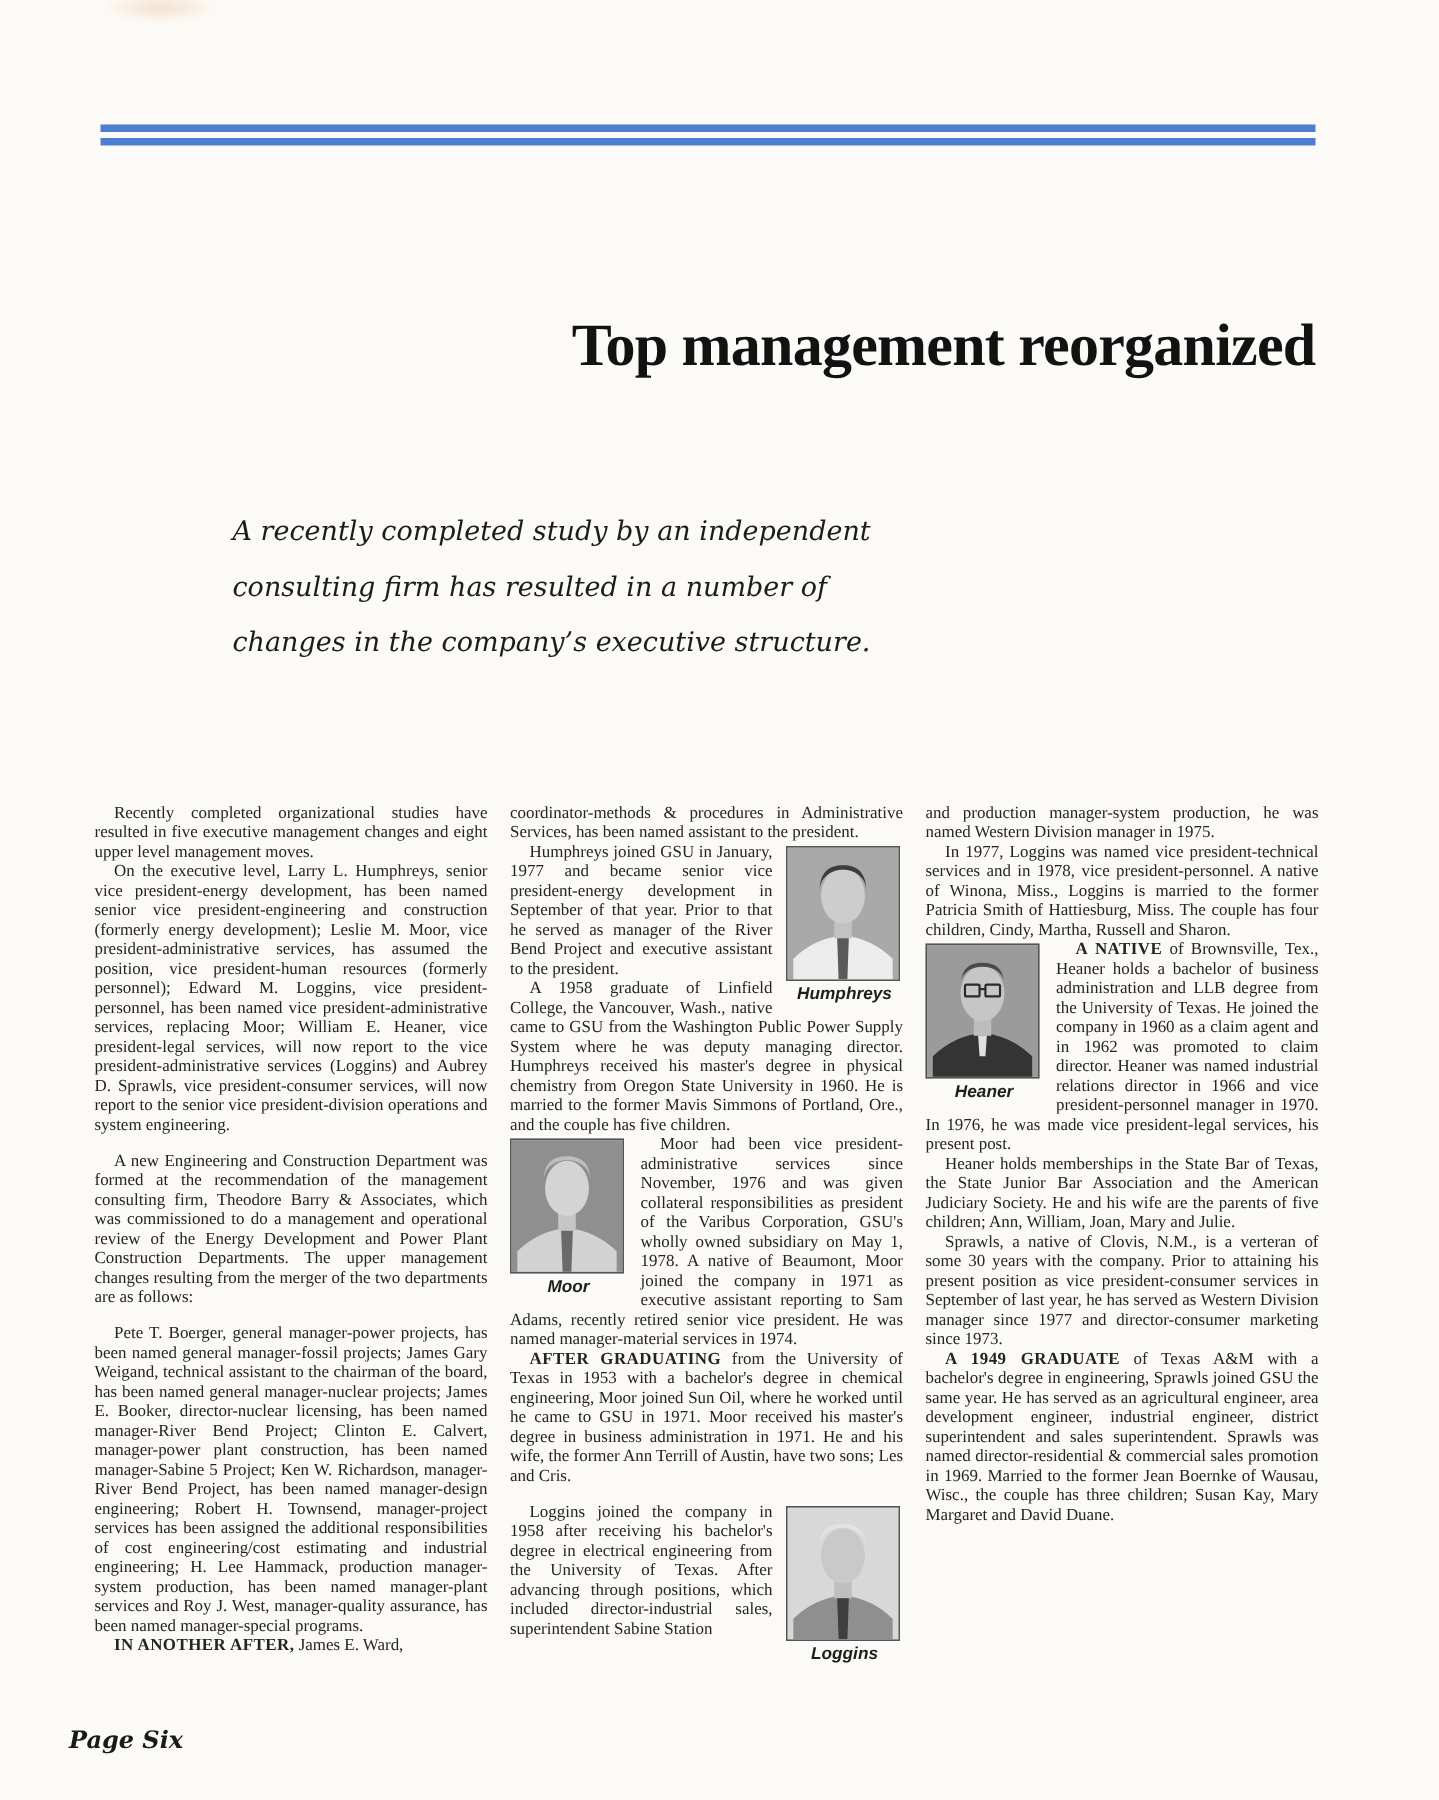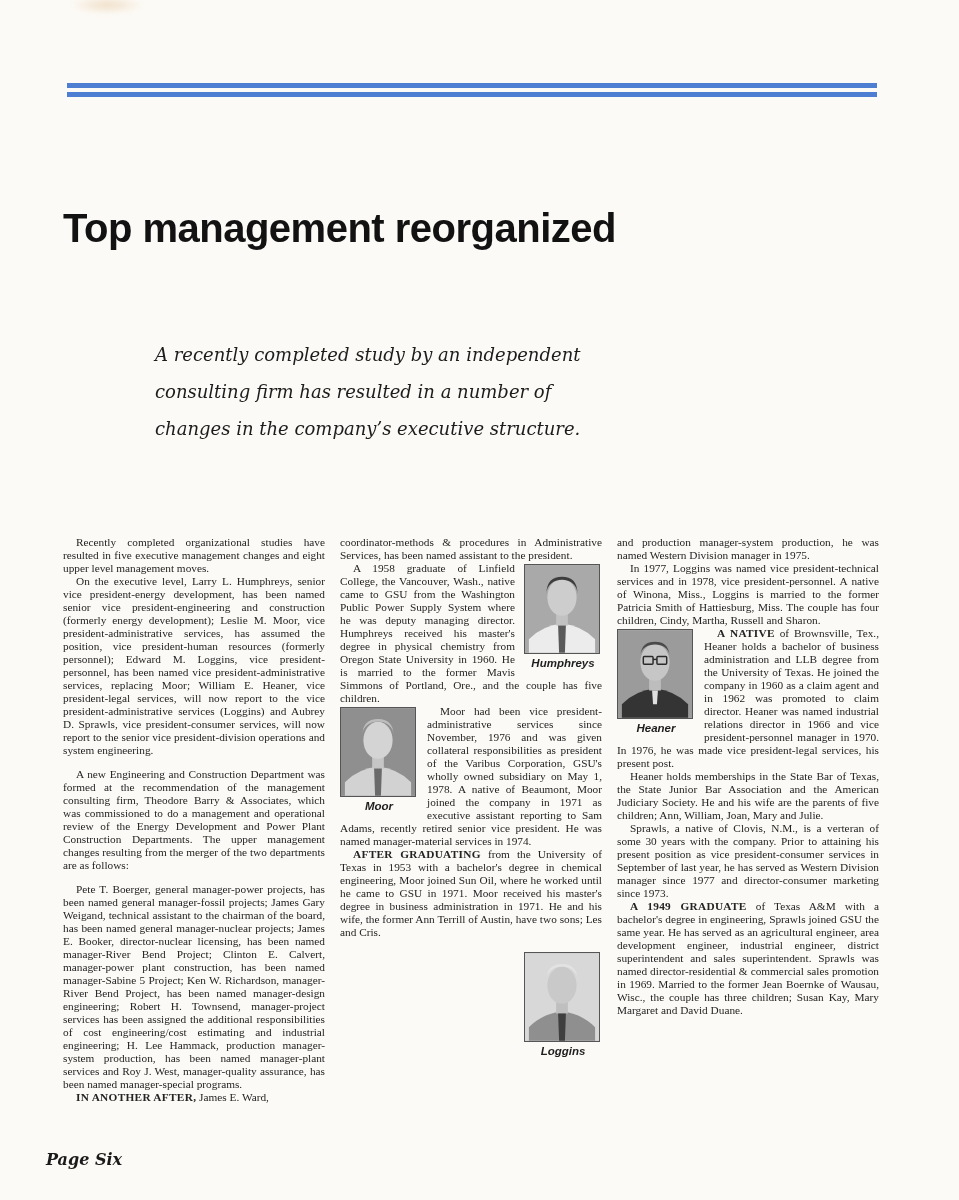--- a/index.html
+++ b/index.html
@@ -14,22 +14,22 @@
   .smudge {
     position:absolute; left:72px; top:-4px; width:70px; height:18px;
     background:radial-gradient(ellipse at center, #eed9bd 0%, rgba(238,217,189,0) 75%);
     opacity:.8; filter:blur(2px);
   }
   .rules { position:absolute; left:67px; top:83px; width:810px; }
   .rule { height:5px; background:#4d7ed1; }
   .rule + .rule { margin-top:4px; }
   .headline {
     position:absolute; left:63px; top:206px; width:814px;
-    text-align:left;
-    font-family:Liberation Sans, sans-serif;
+    text-align:right;
+    font-family:Liberation Serif, serif;
     font-weight:bold; font-size:40px; letter-spacing:-0.5px;
     color:#121212;
   }
   .deck {
     position:absolute; left:155px; top:336px; width:620px;
     font-family:"DejaVu Serif", serif;
     font-style:italic; font-size:18px; line-height:37px;
     color:#1c1c1c; white-space:nowrap;
   }
   .col {
@@ -92,21 +92,21 @@
   <p class="indent"><span class="fig fr">
         <svg viewBox="0 0 76 90" xmlns="http://www.w3.org/2000/svg">
           <rect width="76" height="90" fill="#a9a9a9"></rect>
           <path d="M4,90 L4,76 Q18,62 38,60 Q58,62 72,76 L72,90 Z" fill="#ececec"></path>
           <rect x="32" y="48" width="12" height="14" fill="#c2c2c2"></rect>
           <ellipse cx="38" cy="33" rx="15" ry="19" fill="#cdcdcd"></ellipse>
           <path d="M22,30 C22,10 54,10 54,30 C54,17 48,12 38,12 C28,12 22,17 22,30 Z" fill="#3d3d3d"></path>
           <polygon points="34,62 42,62 41,90 35,90" fill="#5a5a5a"></polygon>
         </svg>
         <span class="cap">Humphreys</span>
-      </span></p>
+      </span><span>Humphreys joined GSU in January, 1977 and became senior vice president-energy development in September of that year. Prior to that he served as manager of the River Bend Project and executive assistant to the president.</span></p>
   <p class="indent">A 1958 graduate of Linfield College, the Vancouver, Wash., native came to GSU from the Washington Public Power Supply System where he was deputy managing director. Humphreys received his master's degree in physical chemistry from Oregon State University in 1960. He is married to the former Mavis Simmons of Portland, Ore., and the couple has five children.</p>
   <p class="indent"><span class="fig fl">
         <svg viewBox="0 0 76 90" xmlns="http://www.w3.org/2000/svg">
           <rect width="76" height="90" fill="#8f8f8f"></rect>
           <path d="M4,90 L4,76 Q18,62 38,60 Q58,62 72,76 L72,90 Z" fill="#d2d2d2"></path>
           <rect x="32" y="48" width="12" height="14" fill="#c6c6c6"></rect>
           <ellipse cx="38" cy="33" rx="15" ry="19" fill="#d4d4d4"></ellipse>
           <path d="M22,28 C22,9 54,9 54,28 C54,16 48,11 38,11 C28,11 22,16 22,28 Z" fill="#bdbdbd"></path>
           <polygon points="34,62 42,62 41,90 35,90" fill="#6a6a6a"></polygon>
         </svg>
@@ -116,21 +116,21 @@
   <p class="indent gap"><span class="fig fr">
         <svg viewBox="0 0 76 90" xmlns="http://www.w3.org/2000/svg">
           <rect width="76" height="90" fill="#d8d8d8"></rect>
           <path d="M4,90 L4,76 Q18,62 38,60 Q58,62 72,76 L72,90 Z" fill="#8f8f8f"></path>
           <rect x="32" y="48" width="12" height="14" fill="#bfbfbf"></rect>
           <ellipse cx="38" cy="33" rx="15" ry="19" fill="#c9c9c9"></ellipse>
           <path d="M22,28 C22,9 54,9 54,28 C54,16 48,11 38,11 C28,11 22,16 22,28 Z" fill="#e3e3e3"></path>
           <polygon points="34,62 42,62 41,90 35,90" fill="#3f3f3f"></polygon>
         </svg>
         <span class="cap">Loggins</span>
-      </span></p>
+      </span><span>Loggins joined the company in 1958 after receiving his bachelor's degree in electrical engineering from the University of Texas. After advancing through positions, which included director-industrial sales, superintendent Sabine Station</span></p>
 </div>
 
 <div class="col" id="col3">
   <p>and production manager-system production, he was named Western Division manager in 1975.</p>
   <p class="indent">In 1977, Loggins was named vice president-technical services and in 1978, vice president-personnel. A native of Winona, Miss., Loggins is married to the former Patricia Smith of Hattiesburg, Miss. The couple has four children, Cindy, Martha, Russell and Sharon.</p>
   <p class="indent"><span class="fig fl">
         <svg viewBox="0 0 76 90" xmlns="http://www.w3.org/2000/svg">
           <rect width="76" height="90" fill="#9b9b9b"></rect>
           <path d="M4,90 L4,76 Q18,62 38,60 Q58,62 72,76 L72,90 Z" fill="#343434"></path>
           <rect x="32" y="48" width="12" height="14" fill="#bdbdbd"></rect>

